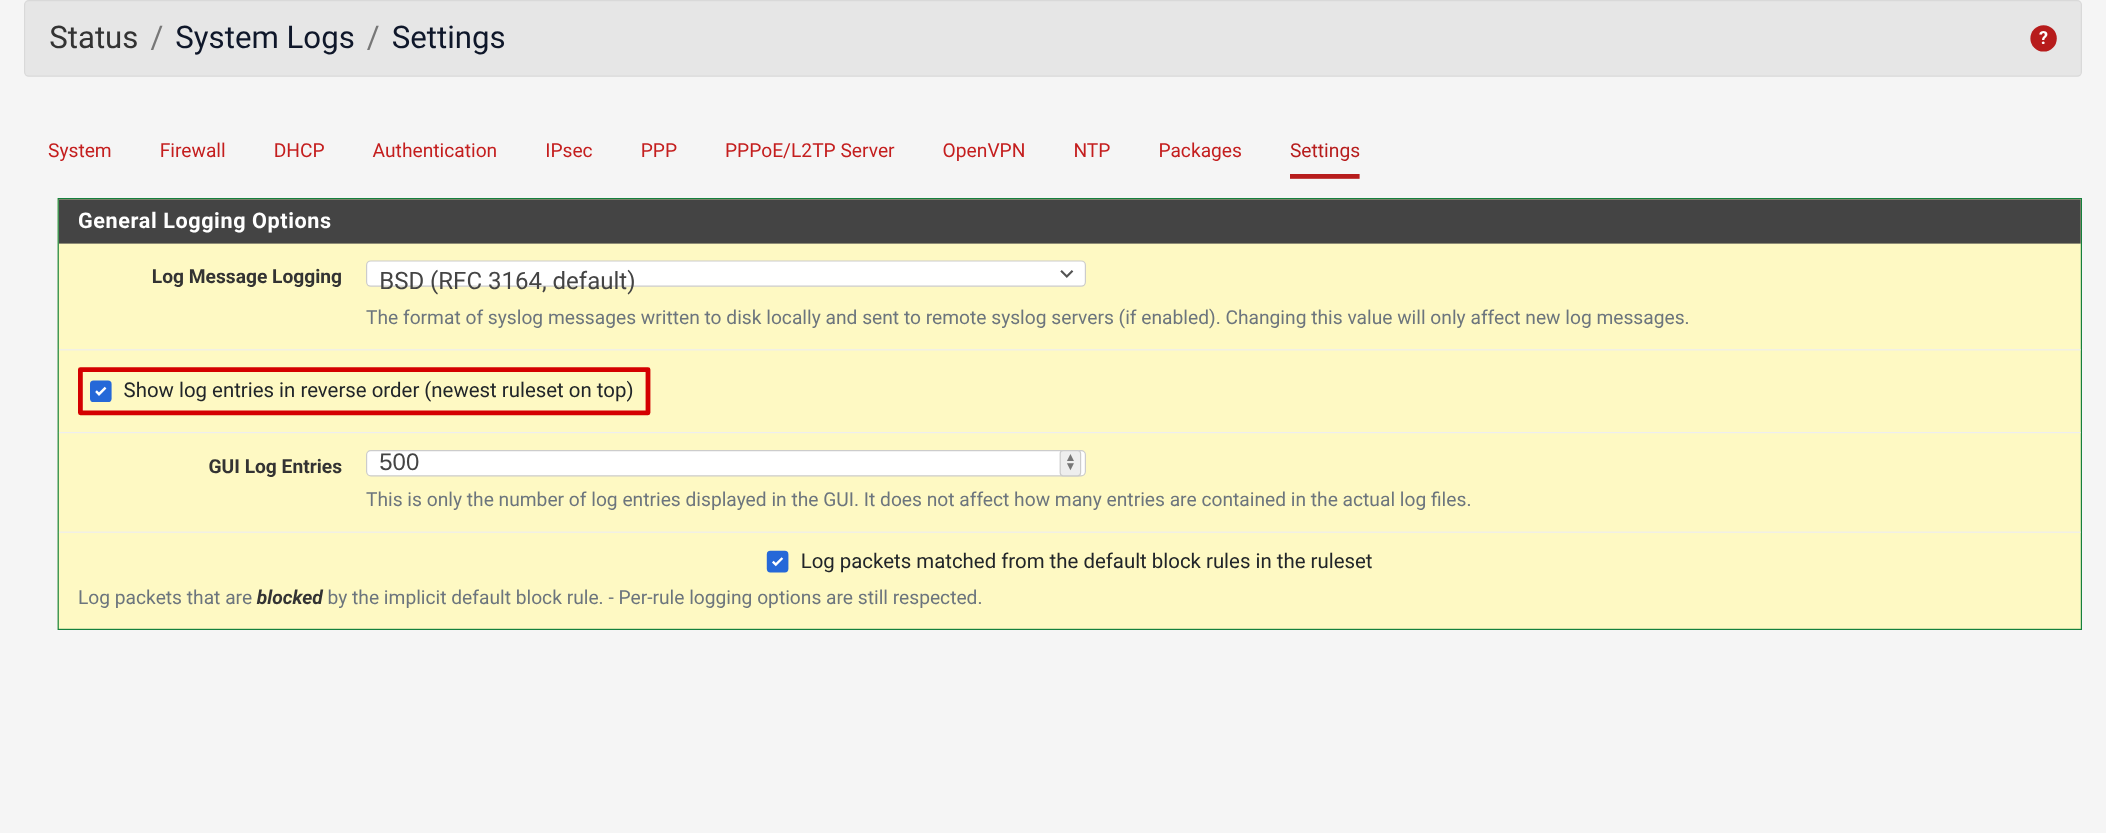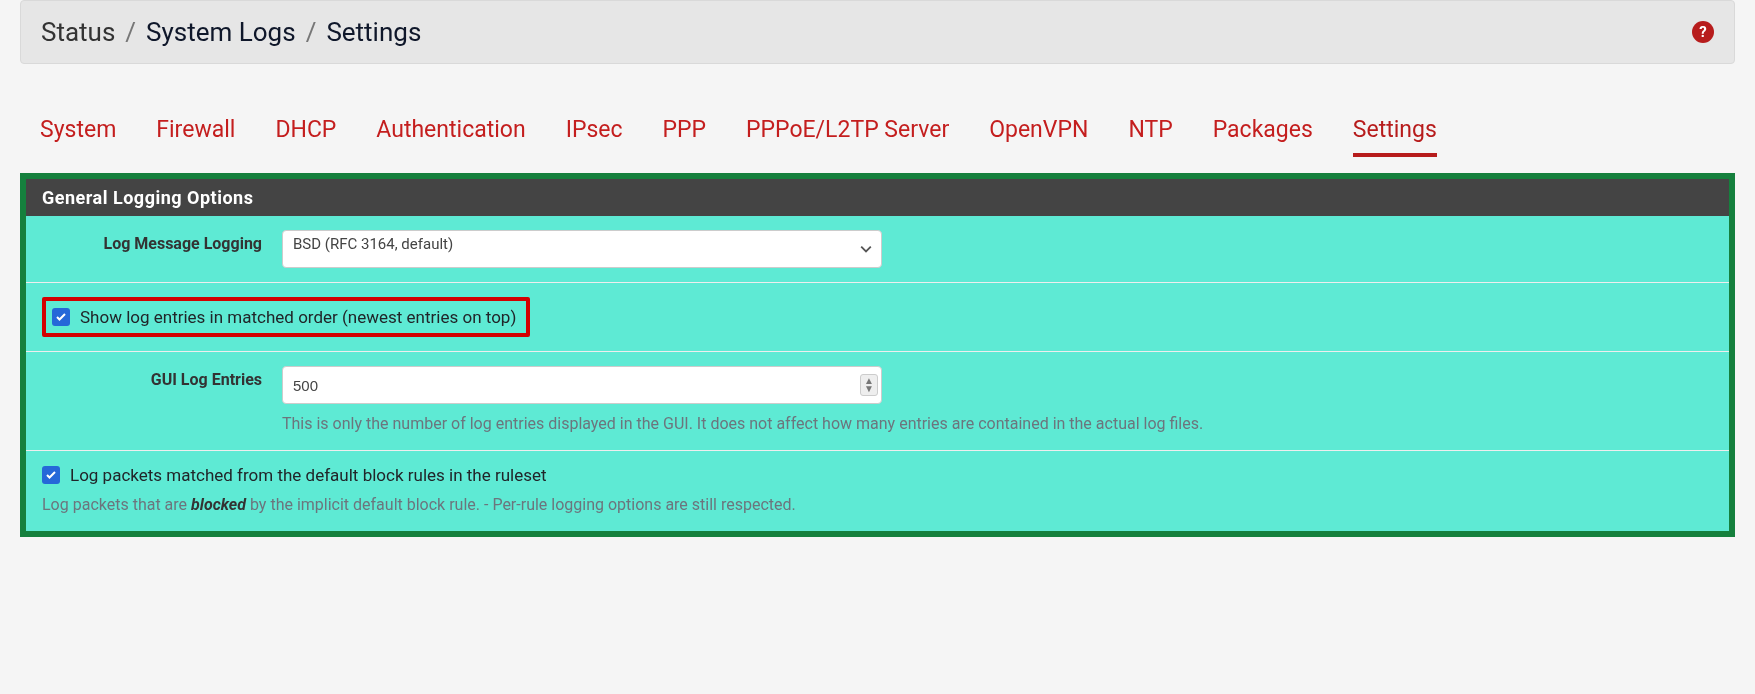--- a/index.html
+++ b/index.html
@@ -56,36 +56,37 @@
     cursor: pointer;
   }
   .tabs {
     display: flex;
     gap: 40px;
     padding: 30px 20px 16px 20px;
     flex-wrap: wrap;
   }
   .tab {
     color: #c41e1e;
-    font-size: 23px;
+    font-size: 16px;
     cursor: pointer;
     padding-bottom: 10px;
     border-bottom: 4px solid transparent;
     white-space: nowrap;
   }
   .tab.active {
     border-bottom-color: #b71c1c;
     color: #b71c1c;
   }
   .panel {
-    background: #5eead4;
-    border: 6px solid #15803d;
+    background: #fef9c3;
+    border: 1px solid #15803d;
     border-radius: 0;
     overflow: hidden;
     margin-top: 0;
+    margin-left: 28px;
   }
   .panel-header {
     background: #444;
     color: #fff;
     font-weight: 700;
     padding: 8px 16px;
     font-size: 18px;
     letter-spacing: 0.5px;
   }
   .form-row {
@@ -102,25 +103,25 @@
     padding-top: 4px;
     flex-shrink: 0;
   }
   .form-content {
     flex: 1;
     min-width: 0;
   }
   .select, .number-input {
     width: 600px;
     max-width: 100%;
-    height: 38px;
+    height: 22px;
     border: 1px solid #ccc;
     border-radius: 4px;
     padding: 4px 10px;
-    font-size: 15px;
+    font-size: 20px;
     background: #fff;
     color: #444;
     appearance: none;
     -webkit-appearance: none;
     position: relative;
   }
   .select-wrap, .number-wrap {
     position: relative;
     width: 600px;
     max-width: 100%;
@@ -154,20 +155,21 @@
   .help-text {
     color: #6c757d;
     font-size: 16px;
     margin-top: 8px;
     line-height: 1.5;
   }
   .checkbox-row {
     display: flex;
     align-items: center;
     gap: 10px;
+    justify-content: center;
   }
   .checkbox {
     width: 18px;
     height: 18px;
     border-radius: 3px;
     background: #2568d8;
     display: inline-flex;
     align-items: center;
     justify-content: center;
     color: #fff;
@@ -228,32 +230,33 @@
       <div class="form-label">Log Message Logging</div>
       <div class="form-content">
         <div class="select-wrap">
           <div class="select">BSD (RFC 3164, default)</div>
           <span class="select-caret">
             <svg viewBox="0 0 10 6" width="12" height="8">
                 <path d="M1 1l4 4 4-4" fill="none" stroke="#555" stroke-width="1.5"></path>
               </svg>
           </span>
         </div>
+        <div class="help-text">The format of syslog messages written to disk locally and sent to remote syslog servers (if enabled). Changing this value will only affect new log messages.</div>
       </div>
     </div>
 
     <div class="form-row">
       <div class="form-content">
         <span class="highlight-box">
           <span class="checkbox">
             <svg viewBox="0 0 12 12">
                 <path d="M2 6l2.5 2.5L10 3" fill="none" stroke="#fff" stroke-width="2"></path>
               </svg>
           </span>
-          <span class="checkbox-label">Show log entries in matched order (newest entries on top)</span>
+          <span class="checkbox-label">Show log entries in reverse order (newest ruleset on top)</span>
         </span>
       </div>
     </div>
 
     <div class="form-row">
       <div class="form-label">GUI Log Entries</div>
       <div class="form-content">
         <div class="number-wrap">
           <input class="number-input" type="text" value="500" style="">
           <span class="number-spin">

